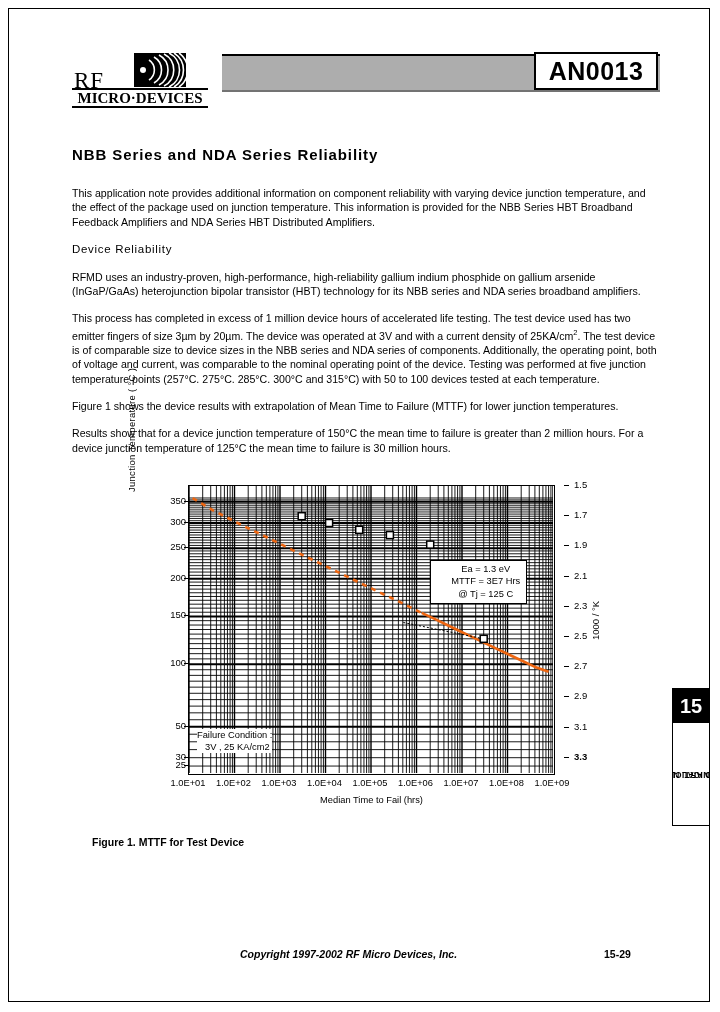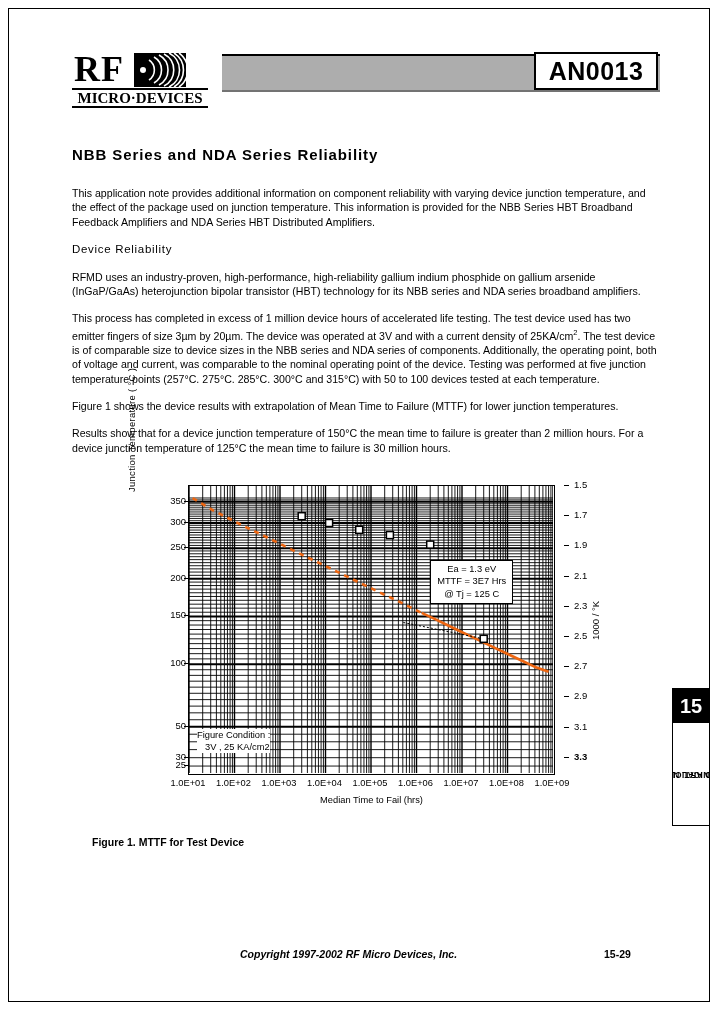--- a/index.html
+++ b/index.html
@@ -27,26 +27,26 @@
     left: 72px; top: 52px;
     width: 588px; height: 56px;
   }
   .logo {
     position: absolute;
     left: 0; top: 0;
     width: 136px; height: 56px;
   }
   .logo-rf {
     font-family: "Liberation Serif", serif;
-    font-weight: bold;
-    font-size: 36px;
+    font-weight: normal;
+    font-size: 23px;
     letter-spacing: 1px;
     line-height: 34px;
     position: absolute;
-    left: 2px; top: 0px;
+    left: 2px; top: 12px;
   }
   .logo-wave {
     position: absolute;
     left: 62px; top: 1px;
     width: 52px; height: 34px;
     background: #000;
     overflow: hidden;
   }
   .logo-wave svg { display:block; }
   .logo-micro {
@@ -182,21 +182,21 @@
     font-size: 9.3px;
   }
 
   .callout {
     position: absolute;
     border: 1.2px solid #000;
     background: #fff;
     font-size: 9.3px;
     line-height: 12.5px;
     text-align: center;
-    padding: 2px 6px 3px 6px;
+    padding: 2px 6px 3px 20px;
     white-space: nowrap;
   }
   .stress-note {
     position: absolute;
     font-size: 9.3px;
     line-height: 12px;
     background: #fff;
     white-space: nowrap;
   }
   .fig-caption {
@@ -505,21 +505,21 @@
         <rect x="237.7" y="55.1" width="7" height="7" fill="#fff" stroke="#000" stroke-width="1.5"></rect>
         <line x1="294.70901708974463" y1="152.8072929403756" x2="213.80313519728884" y2="136.39288668320927" stroke="#000" stroke-width="1" stroke-dasharray="2 2"></line>
         <rect x="291.2" y="149.3" width="7" height="7" fill="#fff" stroke="#000" stroke-width="1.5"></rect>
       </svg>
   <div class="callout" style="left: 241.197px; top: 73.635px;">
         <div>Ea = 1.3 eV</div>
         <div>MTTF = 3E7 Hrs</div>
         <div>@ Tj = 125 C</div>
       </div>
       <div class="stress-note" style="left: 8.01215px; top: 243.239px;">
-        <div>Figure Condition :</div>
+        <div>Failure Condition :</div>
         <div style="padding-left: 8px;">3V , 25 KA/cm2</div>
       </div>
     </div>
 
   <div class="xtick-row" id="xtick-row">
       <div class="xtick" style="left: 0px;">1.0E+01</div>
       <div class="xtick" style="left: 45.5px;">1.0E+02</div>
       <div class="xtick" style="left: 91px;">1.0E+03</div>
       <div class="xtick" style="left: 136.5px;">1.0E+04</div>
       <div class="xtick" style="left: 182px;">1.0E+05</div>

